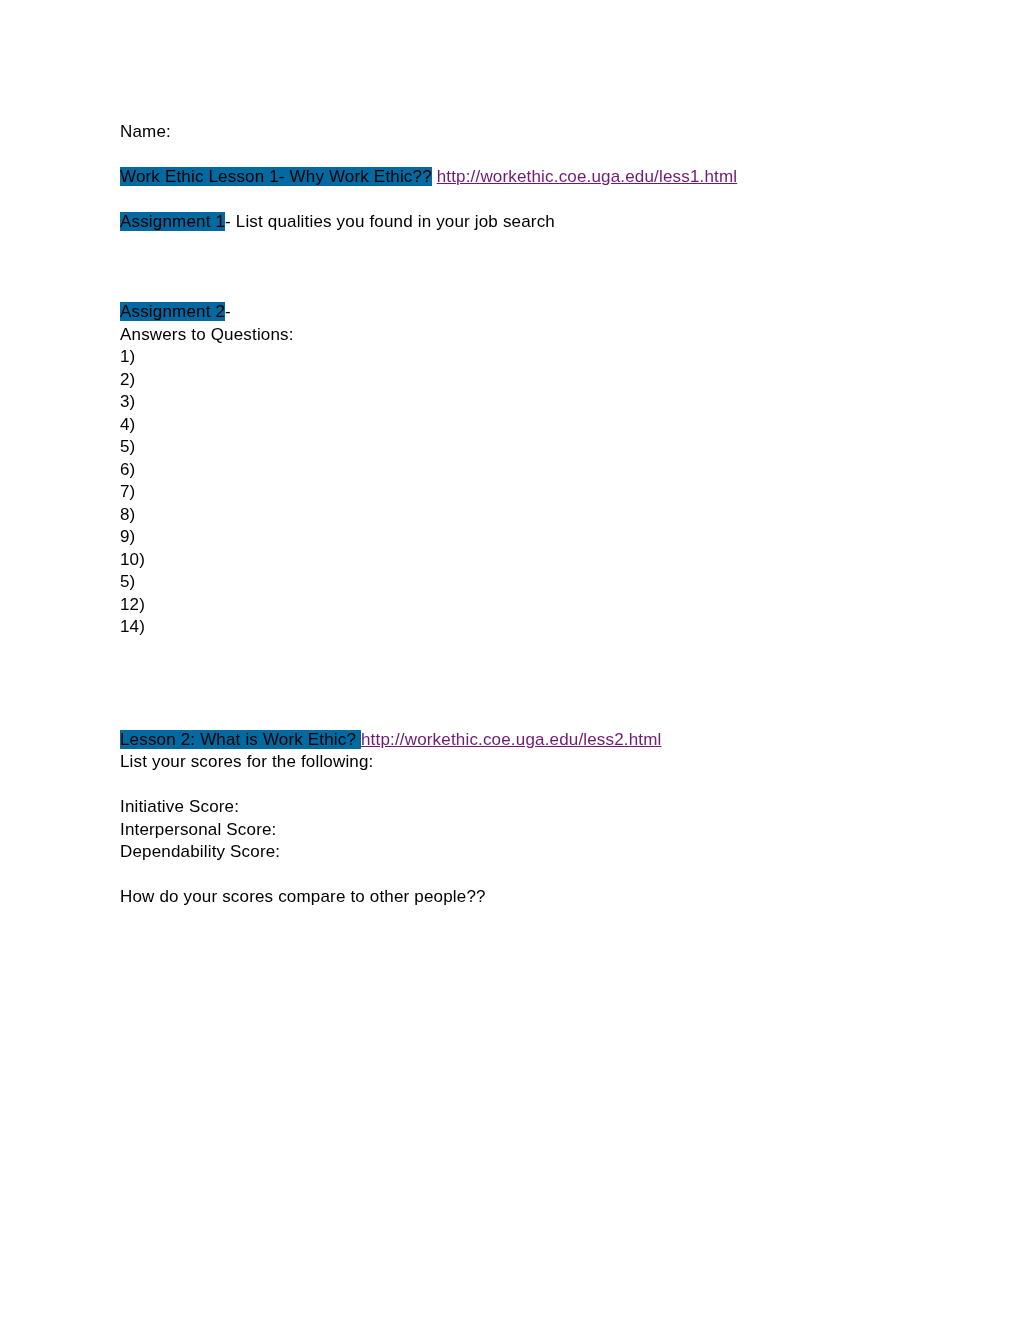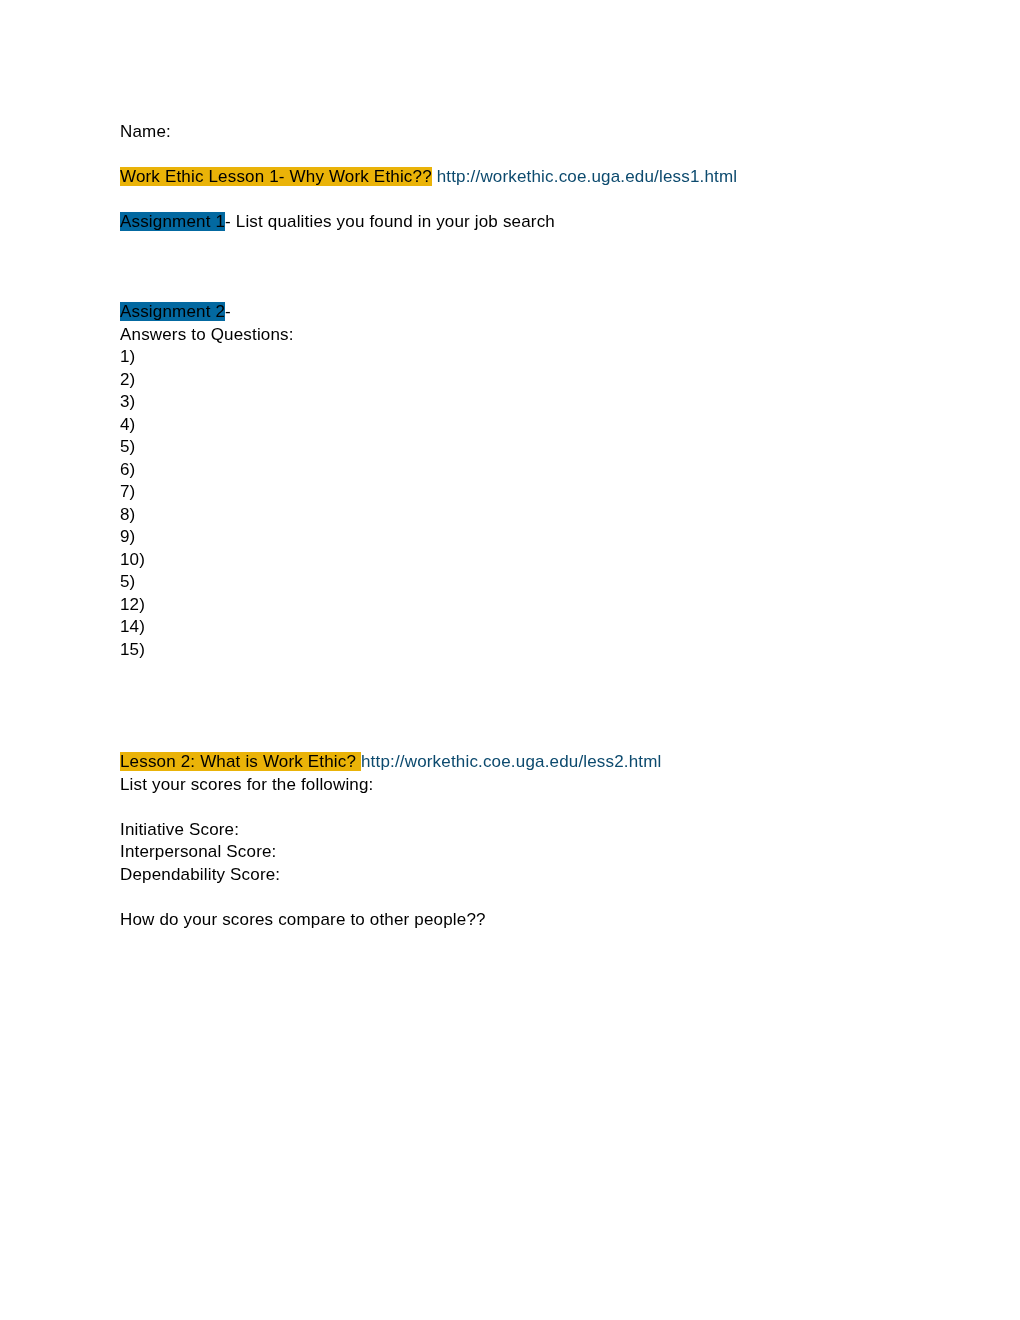--- a/index.html
+++ b/index.html
@@ -31,27 +31,28 @@
     font-size: 17px;
     line-height: 22.5px;
     height: 22.5px;
     white-space: pre;
     letter-spacing: 0.01em;
   }
   .line.blank {
     height: 22.5px;
   }
   .hl-yellow {
-    background-color: #eab308;
+    background-color: #0369a1;
   }
   .hl-green {
     background-color: #0369a1;
   }
   .link {
-    color: #0c4a6e;
+    color: #701a75;
+    text-decoration: underline;
     cursor: pointer;
   }
   .num {
     font-size: 17px;
   }
 </style>
 </head>
 <body>
 
 <div class="page">
@@ -81,21 +82,20 @@
     <div class="line num"><span>4)</span></div>
     <div class="line num"><span>5)</span></div>
     <div class="line num"><span>6)</span></div>
     <div class="line num"><span>7)</span></div>
     <div class="line num"><span>8)</span></div>
     <div class="line num"><span>9)</span></div>
     <div class="line num"><span>10)</span></div>
     <div class="line num"><span>5)</span></div>
     <div class="line num"><span>12)</span></div>
     <div class="line num"><span>14)</span></div>
-    <div class="line num"><span>15)</span></div>
 
     <div class="line blank"></div>
 
 
     <div class="line blank"></div>
     <div class="line blank"></div>
     <div class="line blank"></div>
 
     <div class="line"><span class="hl-yellow">Lesson 2: What is Work Ethic? </span><span class="link">http://workethic.coe.uga.edu/less2.html</span></div>
 

